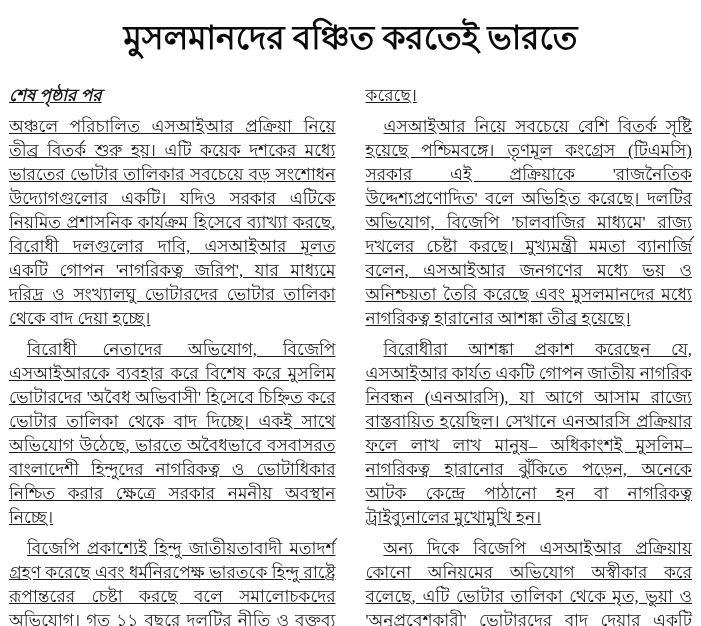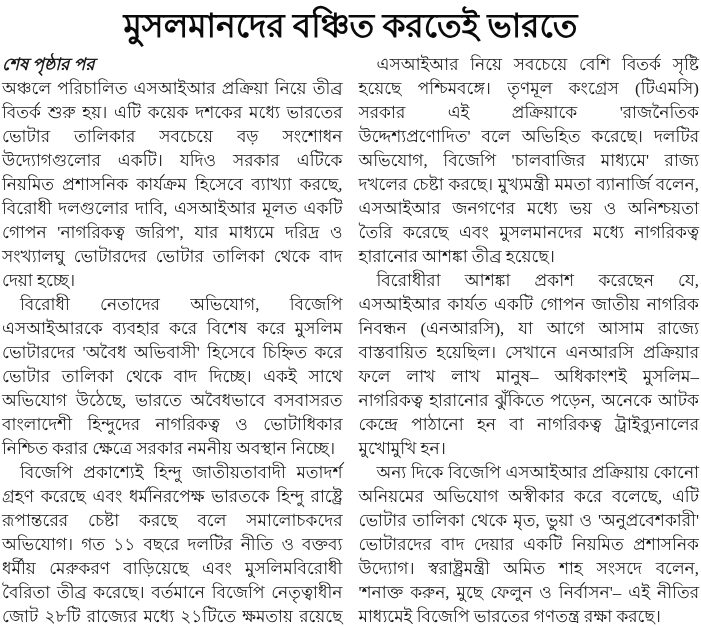--- a/index.html
+++ b/index.html
@@ -11,45 +11,46 @@
     width: 701px;
     height: 626px;
     background: #ffffff;
     color: #171717;
     font-family: "Liberation Serif", serif;
     overflow: hidden;
     box-sizing: border-box;
     padding: 2px 2px 0 2px;
   }
   .headline {
-    margin: 4px;
+    margin: 16px;
     padding: 1px 0 4px 0;
     text-align: center;
     font-size: 33px;
     line-height: 38px;
     font-weight: 700;
     color: #0a0a0a;
     letter-spacing: 0px;
   }
   .columns {
     display: flex;
     gap: 16px;
     align-items: flex-start;
   }
   .col {
     flex: 1 1 0;
     min-width: 0;
   }
   .col p {
-    margin: 0;
+    margin: 7px;
     font-size: 17px;
     line-height: 24px;
     text-align: justify;
     color: #1a1a1a;
     word-break: break-word;
+    text-decoration: underline;
   }
   .lead-note {
     font-weight: 700;
     font-style: italic;
     font-size: 17px;
     line-height: 24px;
     margin: 0;
     color: #0a0a0a;
   }
   .indent {
@@ -67,20 +68,21 @@
 
     <div class="col">
       <p class="lead-note">শেষ পৃষ্ঠার পর</p>
       <p class="para">অঞ্চলে পরিচালিত এসআইআর প্রক্রিয়া নিয়ে তীব্র বিতর্ক শুরু হয়। এটি কয়েক দশকের মধ্যে ভারতের ভোটার তালিকার সবচেয়ে বড় সংশোধন উদ্যোগগুলোর একটি। যদিও সরকার এটিকে নিয়মিত প্রশাসনিক কার্যক্রম হিসেবে ব্যাখ্যা করছে, বিরোধী দলগুলোর দাবি, এসআইআর মূলত একটি গোপন 'নাগরিকত্ব জরিপ', যার মাধ্যমে দরিদ্র ও সংখ্যালঘু ভোটারদের ভোটার তালিকা থেকে বাদ দেয়া হচ্ছে।</p>
       <p class="para indent">বিরোধী নেতাদের অভিযোগ, বিজেপি এসআইআরকে ব্যবহার করে বিশেষ করে মুসলিম ভোটারদের 'অবৈধ অভিবাসী' হিসেবে চিহ্নিত করে ভোটার তালিকা থেকে বাদ দিচ্ছে। একই সাথে অভিযোগ উঠেছে, ভারতে অবৈধভাবে বসবাসরত বাংলাদেশী হিন্দুদের নাগরিকত্ব ও ভোটাধিকার নিশ্চিত করার ক্ষেত্রে সরকার নমনীয় অবস্থান নিচ্ছে।</p>
       <p class="para indent">বিজেপি প্রকাশ্যেই হিন্দু জাতীয়তাবাদী মতাদর্শ গ্রহণ করেছে এবং ধর্মনিরপেক্ষ ভারতকে হিন্দু রাষ্ট্রে রূপান্তরের চেষ্টা করছে বলে সমালোচকদের অভিযোগ। গত ১১ বছরে দলটির নীতি ও বক্তব্য ধর্মীয় মেরুকরণ বাড়িয়েছে এবং মুসলিমবিরোধী বৈরিতা তীব্র করেছে। বর্তমানে বিজেপি নেতৃত্বাধীন জোট ২৮টি রাজ্যের মধ্যে ২১টিতে ক্ষমতায় রয়েছে এবং রাষ্ট্রীয় প্রতিষ্ঠানগুলোর ওপর দলটির প্রভাব নজিরবিহীনভাবে বেড়েছে।</p>
 
     </div>
 
     <div class="col">
+      <p class="para">করেছে।</p>
       <p class="para indent">এসআইআর নিয়ে সবচেয়ে বেশি বিতর্ক সৃষ্টি হয়েছে পশ্চিমবঙ্গে। তৃণমূল কংগ্রেস (টিএমসি) সরকার এই প্রক্রিয়াকে 'রাজনৈতিক উদ্দেশ্যপ্রণোদিত' বলে অভিহিত করেছে। দলটির অভিযোগ, বিজেপি 'চালবাজির মাধ্যমে' রাজ্য দখলের চেষ্টা করছে। মুখ্যমন্ত্রী মমতা ব্যানার্জি বলেন, এসআইআর জনগণের মধ্যে ভয় ও অনিশ্চয়তা তৈরি করেছে এবং মুসলমানদের মধ্যে নাগরিকত্ব হারানোর আশঙ্কা তীব্র হয়েছে।</p>
       <p class="para indent">বিরোধীরা আশঙ্কা প্রকাশ করেছেন যে, এসআইআর কার্যত একটি গোপন জাতীয় নাগরিক নিবন্ধন (এনআরসি), যা আগে আসাম রাজ্যে বাস্তবায়িত হয়েছিল। সেখানে এনআরসি প্রক্রিয়ার ফলে লাখ লাখ মানুষ– অধিকাংশই মুসলিম– নাগরিকত্ব হারানোর ঝুঁকিতে পড়েন, অনেকে আটক কেন্দ্রে পাঠানো হন বা নাগরিকত্ব ট্রাইব্যুনালের মুখোমুখি হন।</p>
       <p class="para indent">অন্য দিকে বিজেপি এসআইআর প্রক্রিয়ায় কোনো অনিয়মের অভিযোগ অস্বীকার করে বলেছে, এটি ভোটার তালিকা থেকে মৃত, ভুয়া ও 'অনুপ্রবেশকারী' ভোটারদের বাদ দেয়ার একটি নিয়মিত প্রশাসনিক উদ্যোগ। স্বরাষ্ট্রমন্ত্রী অমিত শাহ সংসদে বলেন, 'শনাক্ত করুন, মুছে ফেলুন ও নির্বাসন'– এই নীতির মাধ্যমেই বিজেপি ভারতের গণতন্ত্র রক্ষা করছে।</p>
 
     </div>
 
   </div>
 </div>
 
 </body></html>

